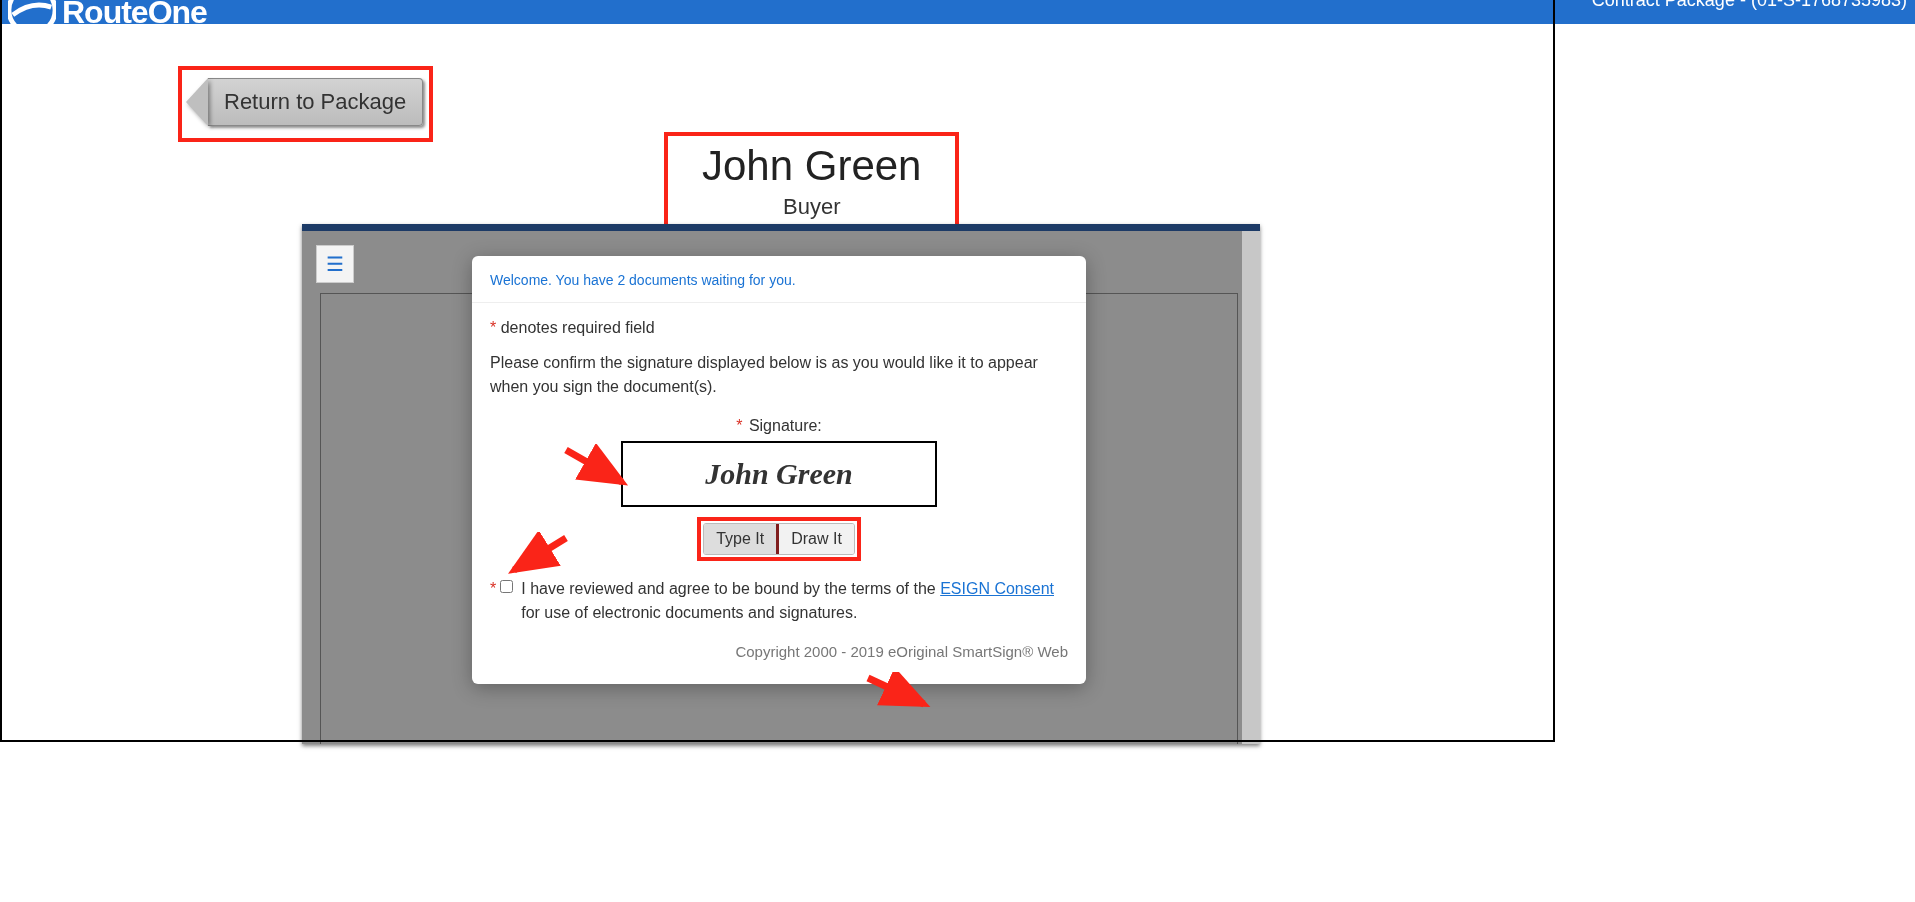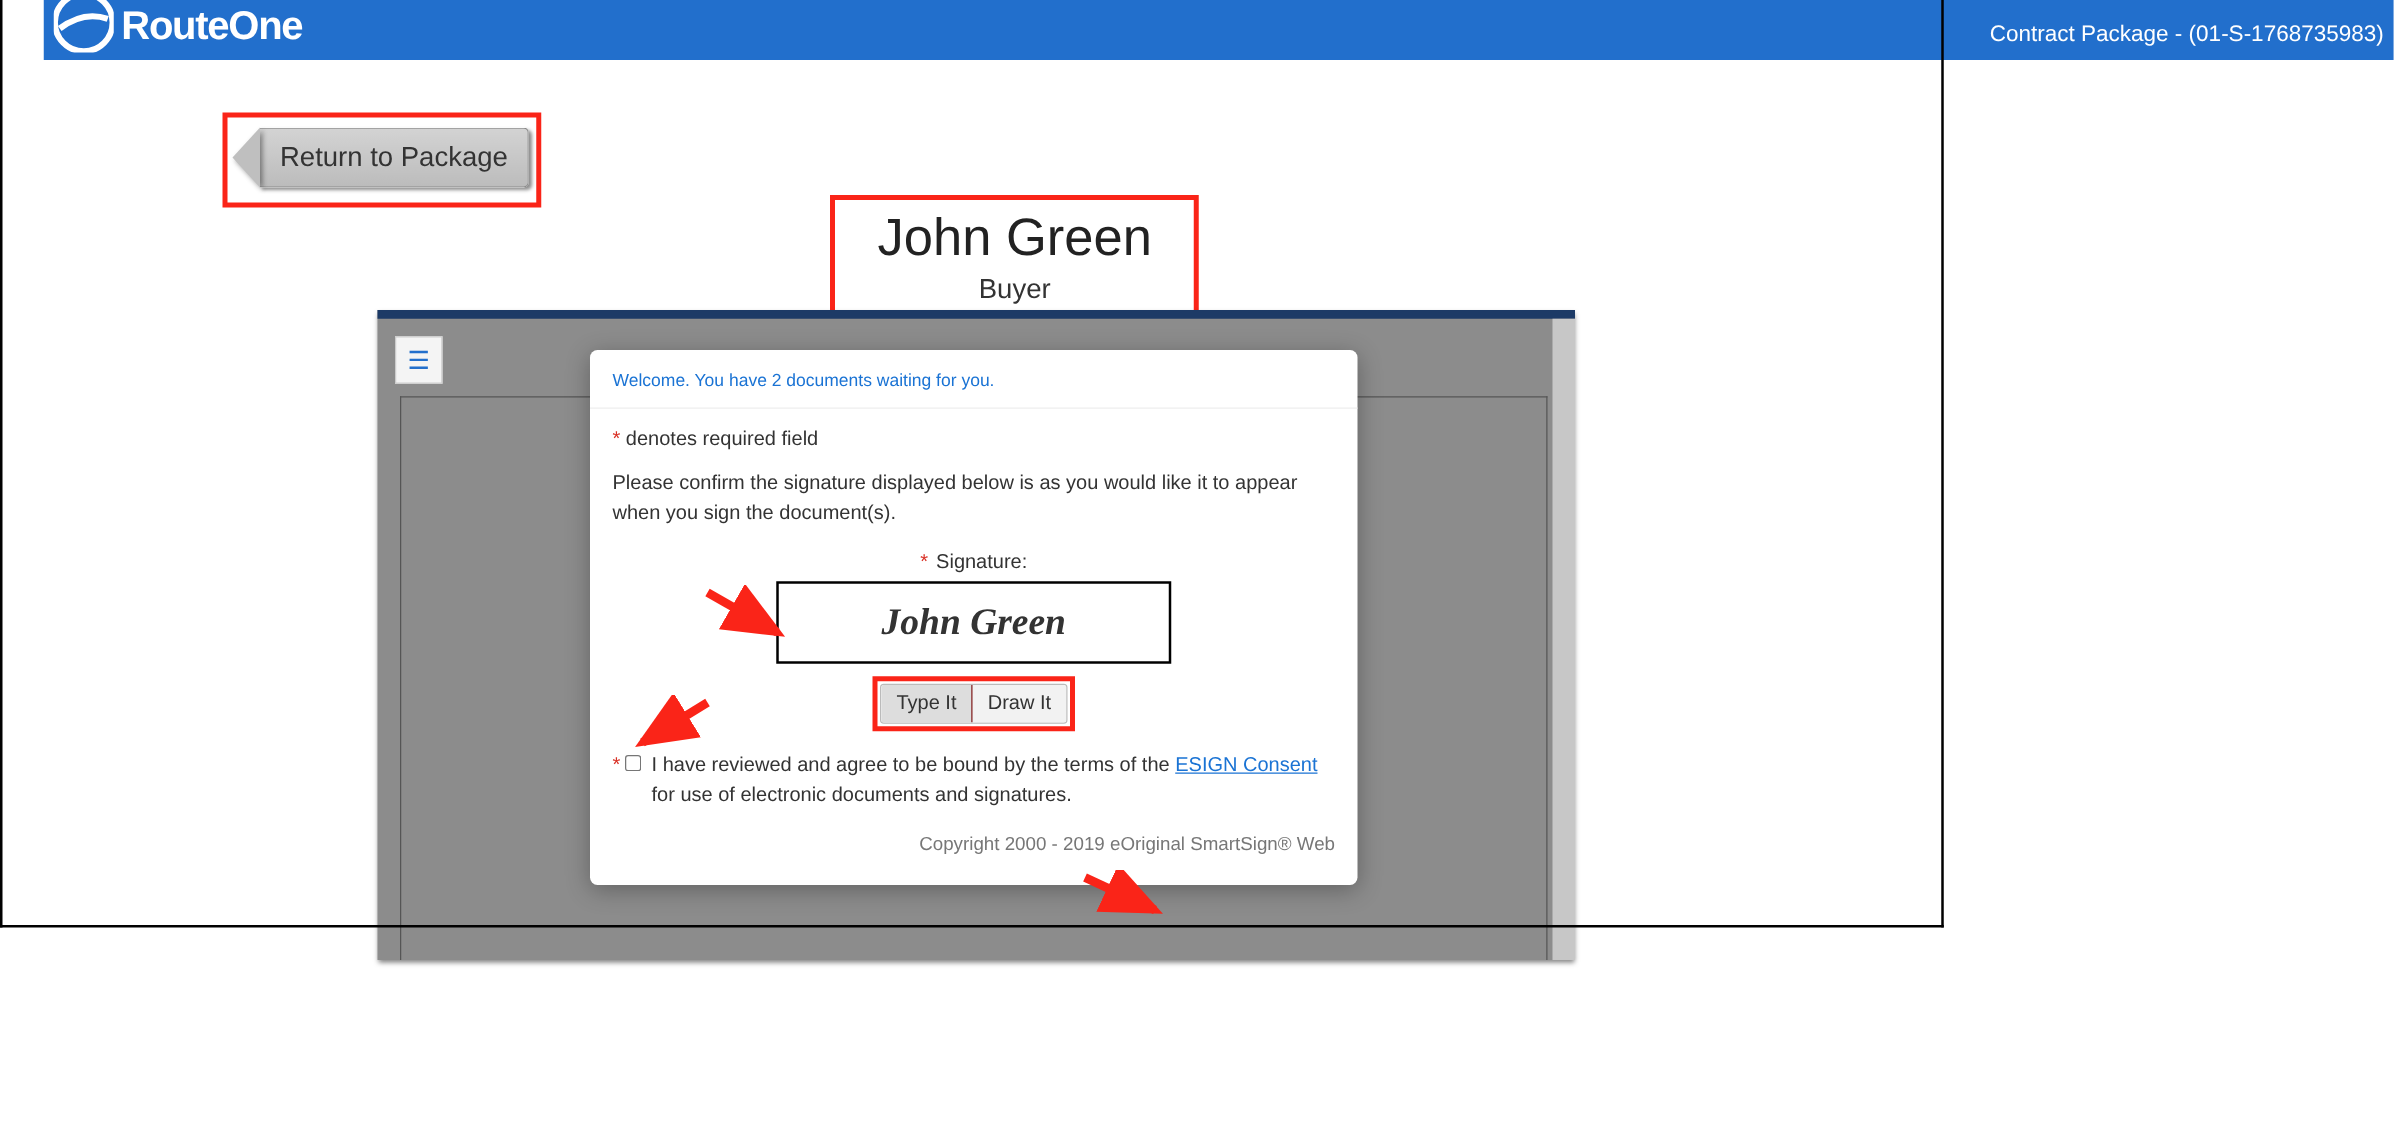--- a/index.html
+++ b/index.html
@@ -7,28 +7,27 @@
   font-family: Arial, Helvetica, sans-serif;
   background: #fff;
   width: 1915px;
   height: 902px;
   overflow: hidden;
   position: relative;
 }
 .header-bar {
   background: #226fcc;
   color: #fff;
-  height: 48px;
-  display: flex;
-  align-items: flex-end;
+  height: 24px;
+  display: flex;
+  align-items: flex-start;
   justify-content: space-between;
   padding: 0 8px;
   position: relative;
   overflow: hidden;
-  margin-left: 35px;
 }
 .logo-wrap {
   display: flex;
   align-items: center;
   gap: 6px;
   margin-top: -8px;
 }
 .logo-circle {
   width: 48px;
   height: 48px;
@@ -205,21 +204,21 @@
   padding: 6px 12px;
   font-size: 16px;
   color: #333;
   cursor: pointer;
 }
 .sig-toggle button.active {
   background: #ddd;
   font-weight: 500;
 }
 .sig-toggle button + button {
-  border-left: 1px solid #7f1d1d;
+  border-left: 3px solid #7f1d1d;
 }
 .consent-row {
   display: flex;
   align-items: flex-start;
   gap: 4px;
   margin-top: 16px;
   line-height: 1.5;
 }
 .consent-row input[type=checkbox] {
   margin-top: 3px;

